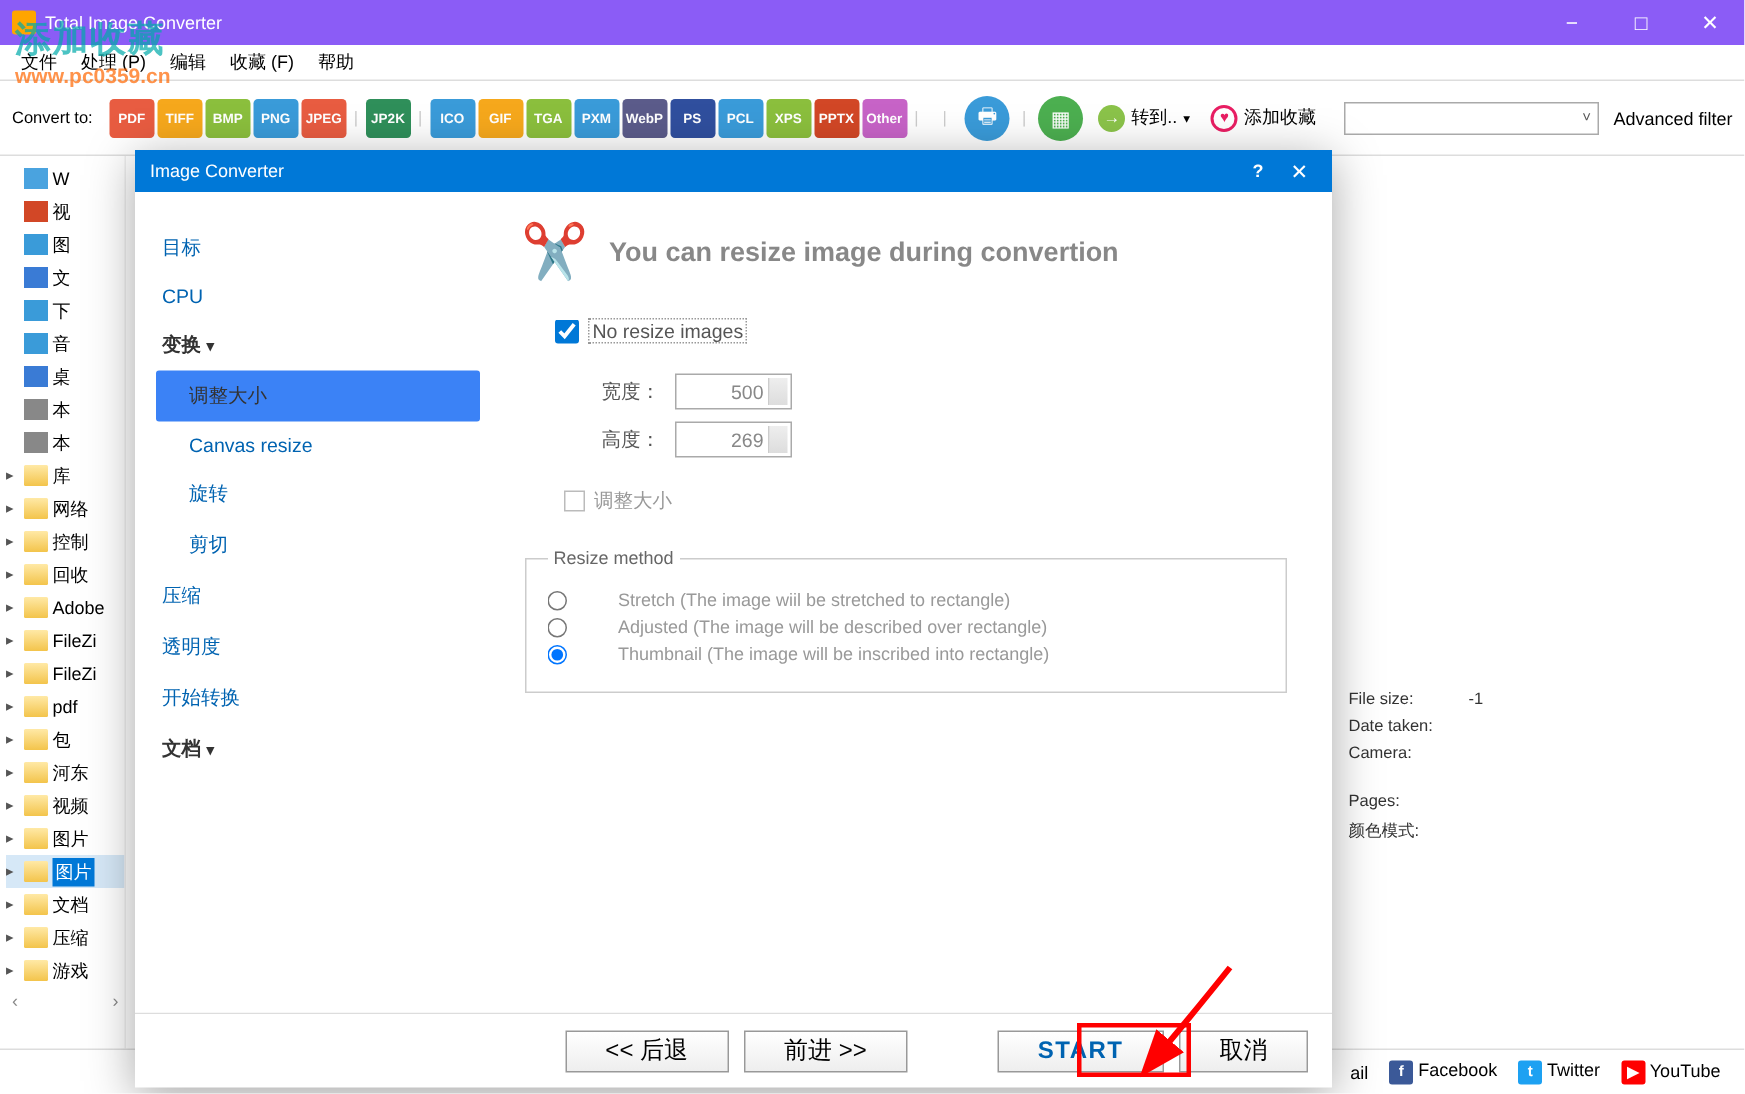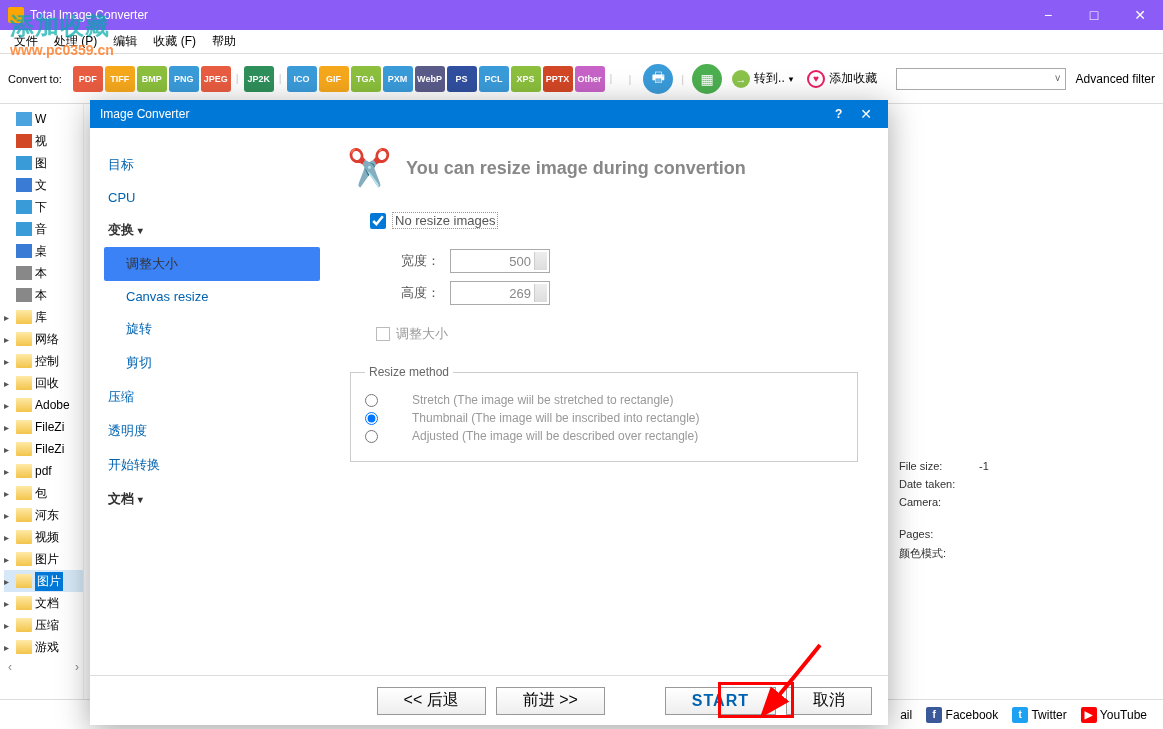--- a/index.html
+++ b/index.html
@@ -57,21 +57,21 @@
 
 .modal-content { flex: 1; padding: 20px 30px; font-size: 13px; color: #555; position: relative; }
 .content-header { display: flex; align-items: center; margin-bottom: 24px; }
 .scissors { width: 40px; height: 40px; margin-right: 16px; display:flex; align-items:center; justify-content:center; font-size: 36px; }
 .content-title { font-size: 18px; color: #888; font-weight: bold; }
 .checkbox-row { display: flex; align-items: center; margin-bottom: 20px; margin-left: 20px; }
 .checkbox-row input { width: 16px; height: 16px; accent-color: #0078d7; margin-right: 6px; }
 .checkbox-row label { border: 1px dotted #999; padding: 0 2px; }
 .dim-row { display: flex; align-items: center; margin: 8px 0 8px 40px; }
 .dim-row .dimlabel { width: 60px; text-align: right; padding-right: 10px; color: #555; font-family: Liberation Mono, monospace; }
-.spinner { width: 100px; height: 24px; border: 1px solid #aaa; display: flex; align-items: center; justify-content: flex-end; padding: 0 18px 0 6px; color: #888; position: relative; }
+.spinner { width: 78px; height: 24px; border: 1px solid #aaa; display: flex; align-items: center; justify-content: flex-end; padding: 0 18px 0 6px; color: #888; position: relative; }
 .spinner::after { content: ""; position: absolute; right: 2px; top: 2px; bottom: 2px; width: 12px; border-left: 1px solid #ccc; background: linear-gradient(#eee,#ddd); }
 .dim-row.constrain { margin-left: 26px; margin-top: 20px; color: #999; }
 .dim-row.constrain .cbox { width: 14px; height: 14px; border: 1px solid #bbb; margin-right: 6px; }
 
 fieldset.resize-method { border: 1px solid #ccc; margin: 22px 0 0 0; padding: 10px 14px 14px; color: #999; font-size: 12px; }
 fieldset.resize-method legend { color: #666; padding: 0 4px; }
 .radio-row { display: flex; align-items: center; margin: 4px 0; gap: 28px; }
 .radio-row input { margin-right: 6px; }
 
 .modal-footer { height: 50px; border-top: 1px solid #ddd; display: flex; align-items: center; justify-content: flex-end; padding: 0 16px; gap: 10px; }
@@ -336,26 +336,26 @@
         <span class="cbox"></span>
         <span>调整大小</span>
       </div>
       <fieldset class="resize-method">
         <legend>Resize method</legend>
         <div class="radio-row">
             <input type="radio" name="rm" style="">
             <span>Stretch (The image wiil be stretched to rectangle)</span>
           </div>
         <div class="radio-row">
+            <input type="radio" name="rm" style="">
+            <span>Adjusted (The image will be described over rectangle)</span>
+          </div>
+        <div class="radio-row">
             <input type="radio" name="rm" checked="" style="">
             <span>Thumbnail  (The image will be inscribed into rectangle)</span>
-          </div>
-        <div class="radio-row">
-            <input type="radio" name="rm" style="">
-            <span>Adjusted (The image will be described over rectangle)</span>
           </div>
       </fieldset>
     </div>
   </div>
   <div class="modal-footer">
     <button>&lt;&lt;  后退</button>
     <button>前进  &gt;&gt;</button>
     <div style="width:40px"></div>
     <button class="start">START</button>
     <button>取消</button>

